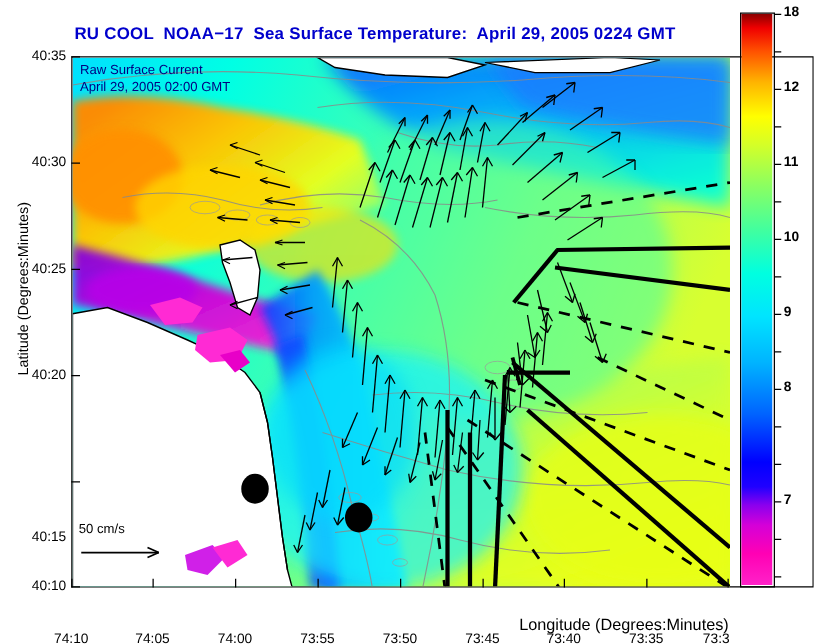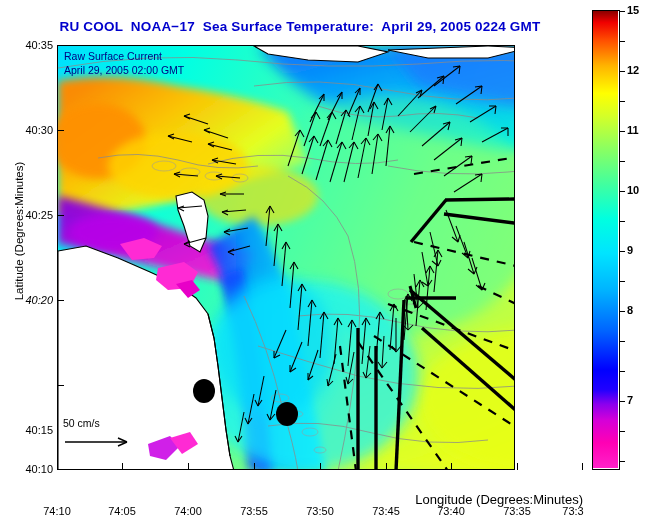--- a/index.html
+++ b/index.html
@@ -6,21 +6,21 @@
   body{width:651px;height:515px;overflow:hidden;
        font-family:"Liberation Sans","DejaVu Sans",sans-serif;}
   #root{position:relative;width:651px;height:515px;background:#ffffff;}
 
   
   #title{position:absolute;left:0;top:19px;width:600px;text-align:center;
          font-size:13.5px;font-weight:bold;color:#0000cc;letter-spacing:.2px;
          white-space:pre;}
 
   
-  #plot{position:absolute;left:57px;top:45px;width:458px;height:425px;
+  #plot{position:absolute;left:57px;top:45px;width:594px;height:425px;
         border:1.4px solid #000;box-sizing:border-box;overflow:hidden;
         background:#ffffff;}
   #plotinner{position:absolute;left:0;top:0;width:100%;height:100%;}
 
   
   #annot{position:absolute;left:6px;top:3px;color:#000080;font-size:10.5px;
          line-height:14px;white-space:pre;font-weight:normal;}
 
   
   #scalebox{position:absolute;left:5px;bottom:10px;width:96px;height:42px;}
@@ -415,21 +415,21 @@
     <div class="tick" style="left:57px;top:45px;width:7px;height:1.4px;"></div>
     <div class="tick" style="left:57px;top:130px;width:7px;height:1.4px;"></div>
     <div class="tick" style="left:57px;top:215px;width:7px;height:1.4px;"></div>
     <div class="tick" style="left:57px;top:300px;width:7px;height:1.4px;"></div>
     <div class="tick" style="left:57px;top:385px;width:7px;height:1.4px;"></div>
     <div class="tick" style="left:57px;top:469px;width:7px;height:1.4px;"></div>
   </div>
   <div class="ytl" style="left:5px;top:39px;">40:35</div>
   <div class="ytl" style="left:5px;top:124px;">40:30</div>
   <div class="ytl" style="left:5px;top:209px;">40:25</div>
-  <div class="ytl" style="left:5px;top:294px;font-style:italic;">40:20</div>
+  <div class="ytl" style="left:5px;top:294px;">40:20</div>
   <div class="ytl" style="left:5px;top:379px;margin-top:45px;">40:15</div>
   <div class="ytl" style="left:5px;top:463px;">40:10</div>
 
   <div id="xlabel">Longitude (Degrees:Minutes)</div>
   <div id="ylabel">Latitude (Degrees:Minutes)</div>
 
   <div id="cbar">
     <svg width="25" height="457" viewBox="0 0 25 457" style="display:block">
       <defs>
         <linearGradient id="cbG" x1="0" y1="1" x2="0" y2="0">
@@ -467,21 +467,21 @@
     <div class="cbtick" style="top:221px;"></div>
     <div class="cbtick" style="top:251px;"></div>
     <div class="cbtick" style="top:281px;"></div>
     <div class="cbtick" style="top:311px;"></div>
     <div class="cbtick" style="top:341px;"></div>
     <div class="cbtick" style="top:371px;"></div>
     <div class="cbtick" style="top:401px;"></div>
     <div class="cbtick" style="top:431px;"></div>
     <div class="cbtick" style="top:461px;"></div>
   </div>
-  <div class="cbtl" style="top:4px;">15</div>
+  <div class="cbtl" style="top:4px;">18</div>
   <div class="cbtl" style="top:64px;">12</div>
   <div class="cbtl" style="top:124px;">11</div>
   <div class="cbtl" style="top:184px;">10</div>
   <div class="cbtl" style="top:244px;">9</div>
   <div class="cbtl" style="top:304px;">8</div>
   <div class="cbtl" style="top:394px;">7</div>
 
 </div>
 
 </body></html>

